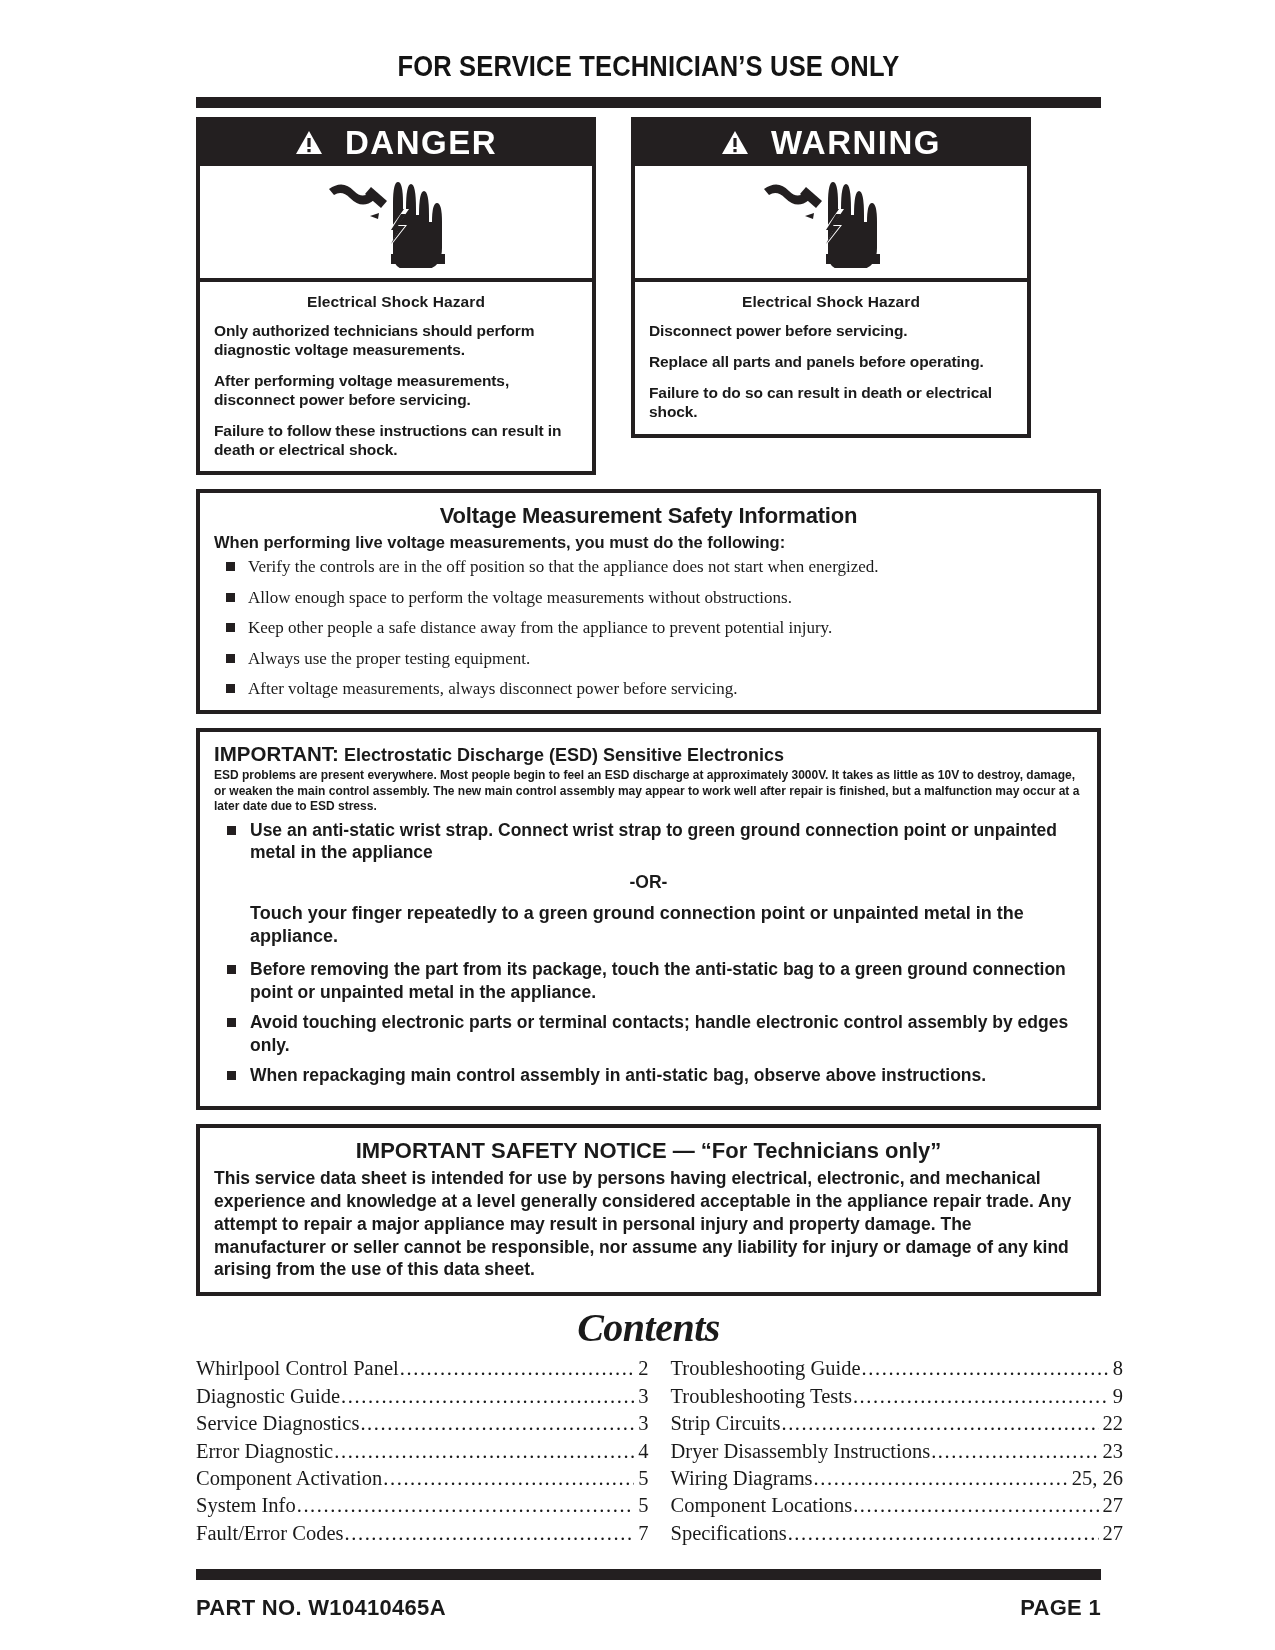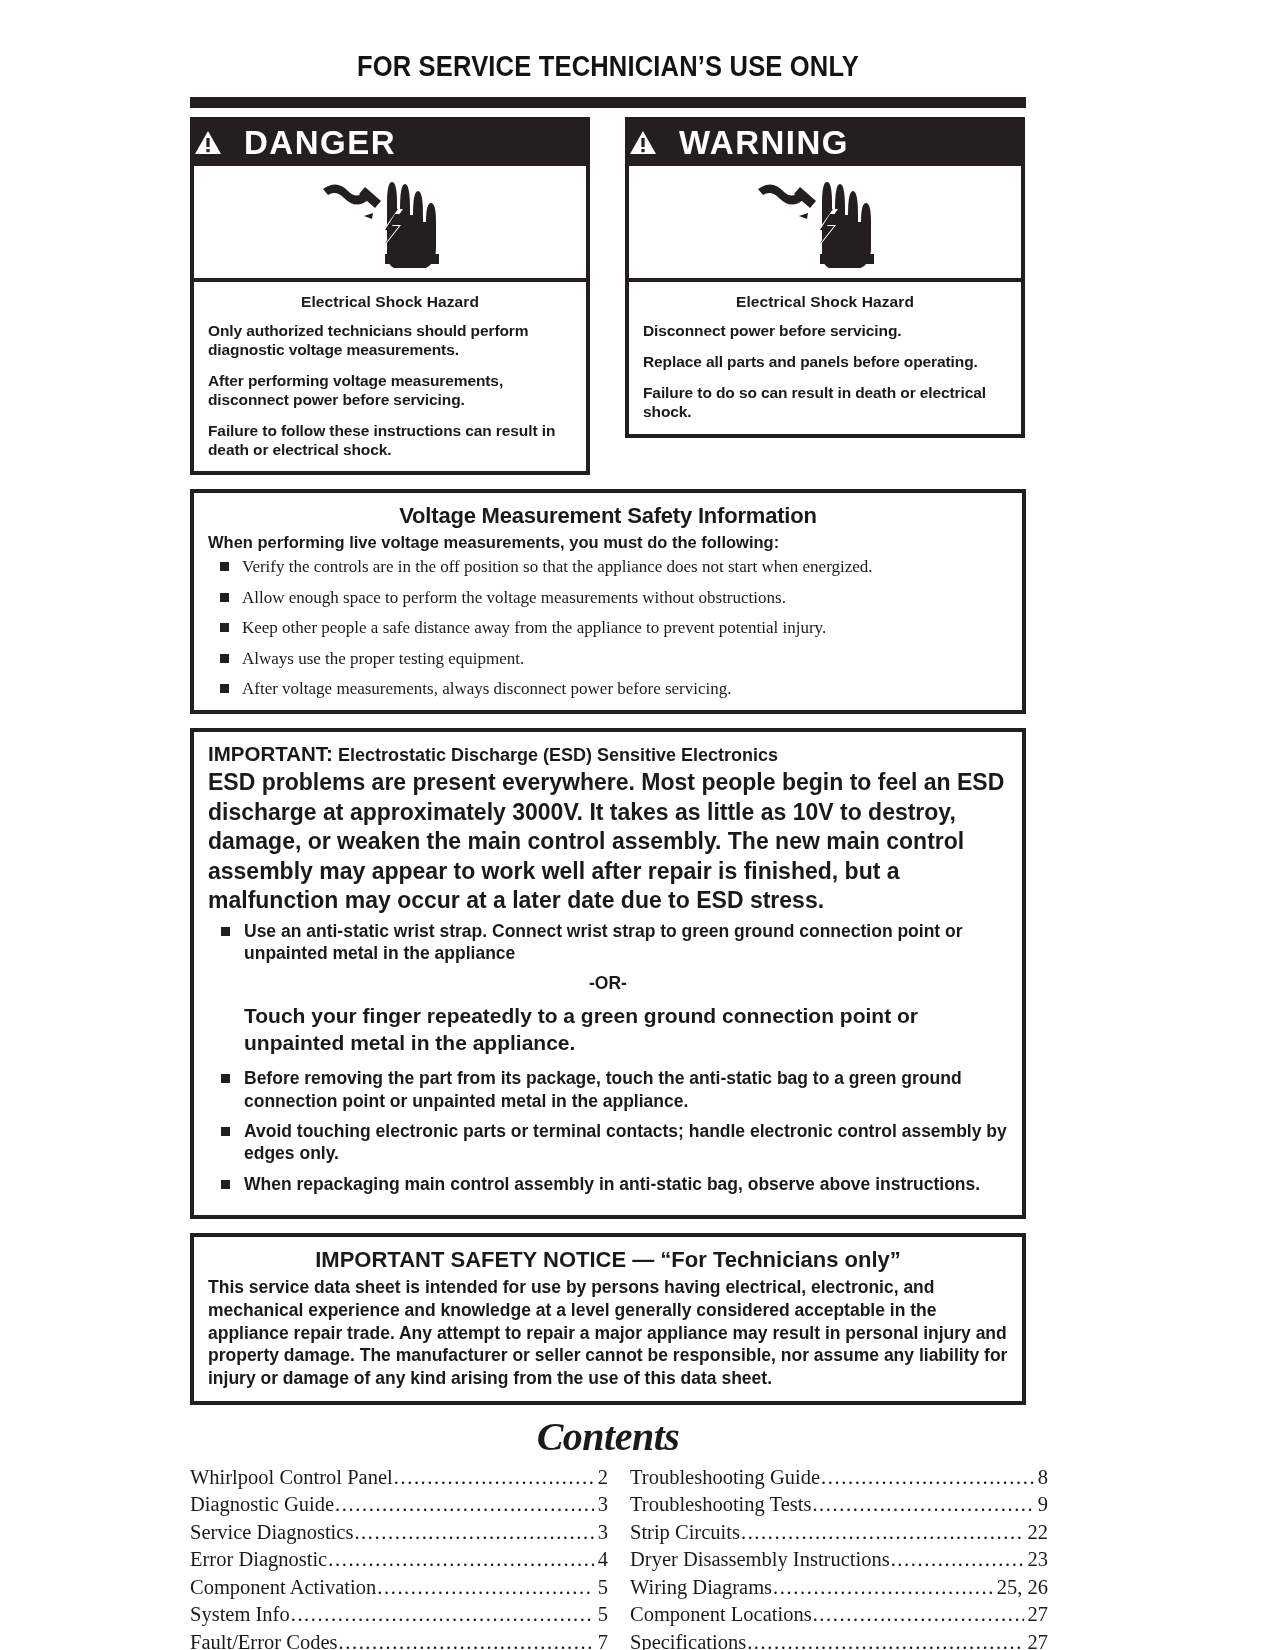--- a/index.html
+++ b/index.html
@@ -10,23 +10,23 @@
   body {
     width: 1275px;
     height: 1650px;
     font-family: "Liberation Sans", sans-serif;
     color: #1a1a1a;
     position: relative;
     overflow: hidden;
   }
   .page {
     position: absolute;
-    left: 190px;
+    left: 196px;
     top: 0;
-    width: 836px;
+    width: 905px;
     height: 1650px;
   }
 
   
   .doc-title {
     text-align: center;
     font-family: "Liberation Sans Narrow", "Liberation Sans", sans-serif;
     font-weight: bold;
     font-size: 29px;
     letter-spacing: 0.2px;
@@ -62,20 +62,21 @@
     color: #ffffff;
     text-align: center;
     font-family: "Liberation Sans Narrow", "Liberation Sans", sans-serif;
     font-weight: bold;
     font-size: 33px;
     letter-spacing: 1.5px;
     padding: 5px 0 7px 0;
     line-height: 1;
     display: flex;
     align-items: center;
+    justify-content: center;
     gap: 22px;
   }
   .alert-banner .tri {
     display: inline-block;
     position: relative;
     width: 28px;
     height: 25px;
   }
   .alert-banner .tri svg { display: block; }
 
@@ -163,21 +164,21 @@
     font-size: 18px;
     font-weight: bold;
     margin: 0 0 2px 0;
   }
   .esd-head .big {
     font-size: 20.5px;
     font-weight: bold;
     margin-top: 45px;
   }
   .esd-para {
-    font-size: 23px;
+    font-size: 12px;
     font-weight: bold;
     line-height: 1.28;
     margin: 0 0 4px 0;
   }
   .esd-section ul.bullets li {
     font-size: 17.5px;
     font-weight: bold;
     line-height: 1.28;
     padding-left: 36px;
     margin-bottom: 8px;
@@ -185,21 +186,21 @@
   .esd-section ul.bullets li .sq {
     left: 13px; top: 7px; width: 9px; height: 9px;
   }
   .or-line {
     text-align: center;
     font-weight: bold;
     font-size: 17.5px;
     margin: 9px 0 9px 0;
   }
   .esd-sub {
-    font-size: 21px;
+    font-size: 18px;
     font-weight: bold;
     line-height: 1.28;
     margin: 0 0 10px 36px;
   }
 
   
   .notice-section {
     font-family: "Liberation Sans Narrow", "Liberation Sans", sans-serif;
     padding: 9px 14px 11px 14px;
   }

